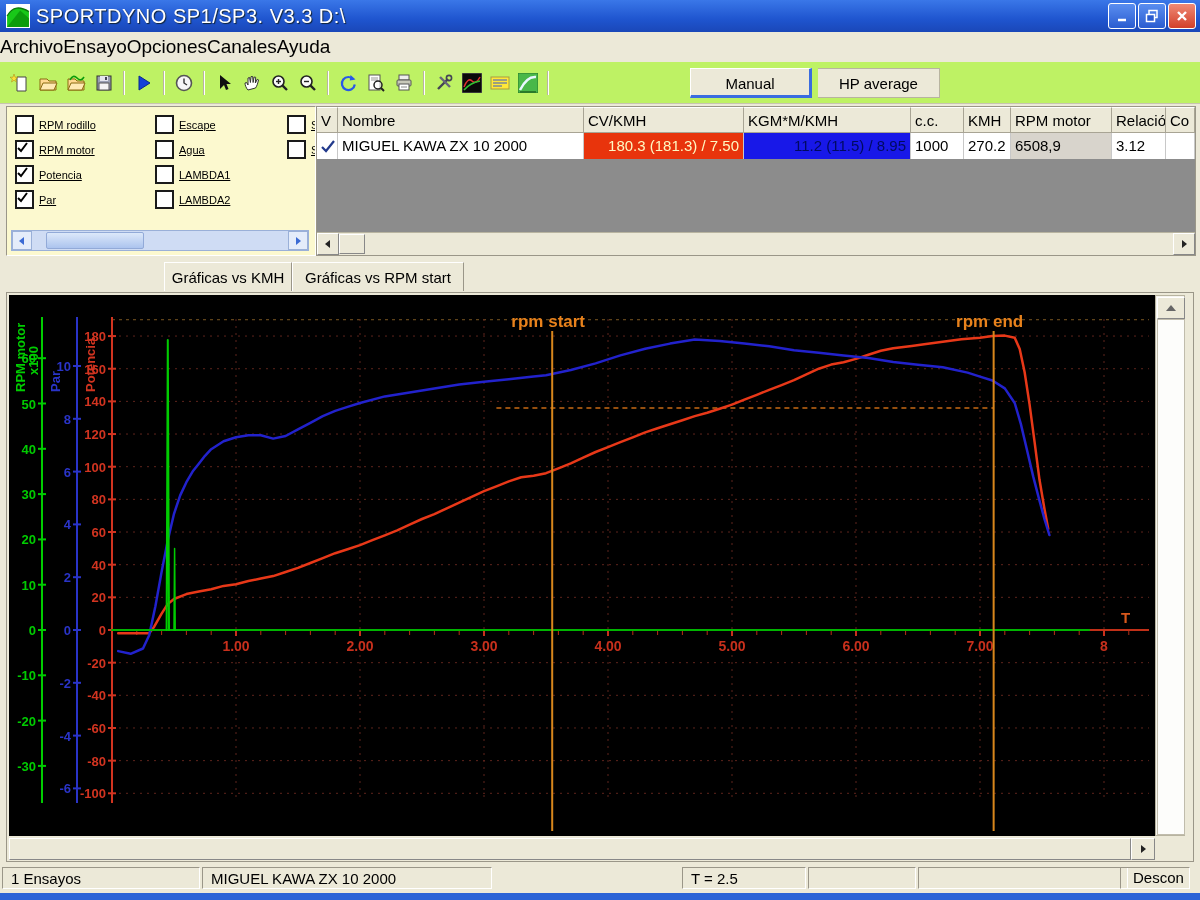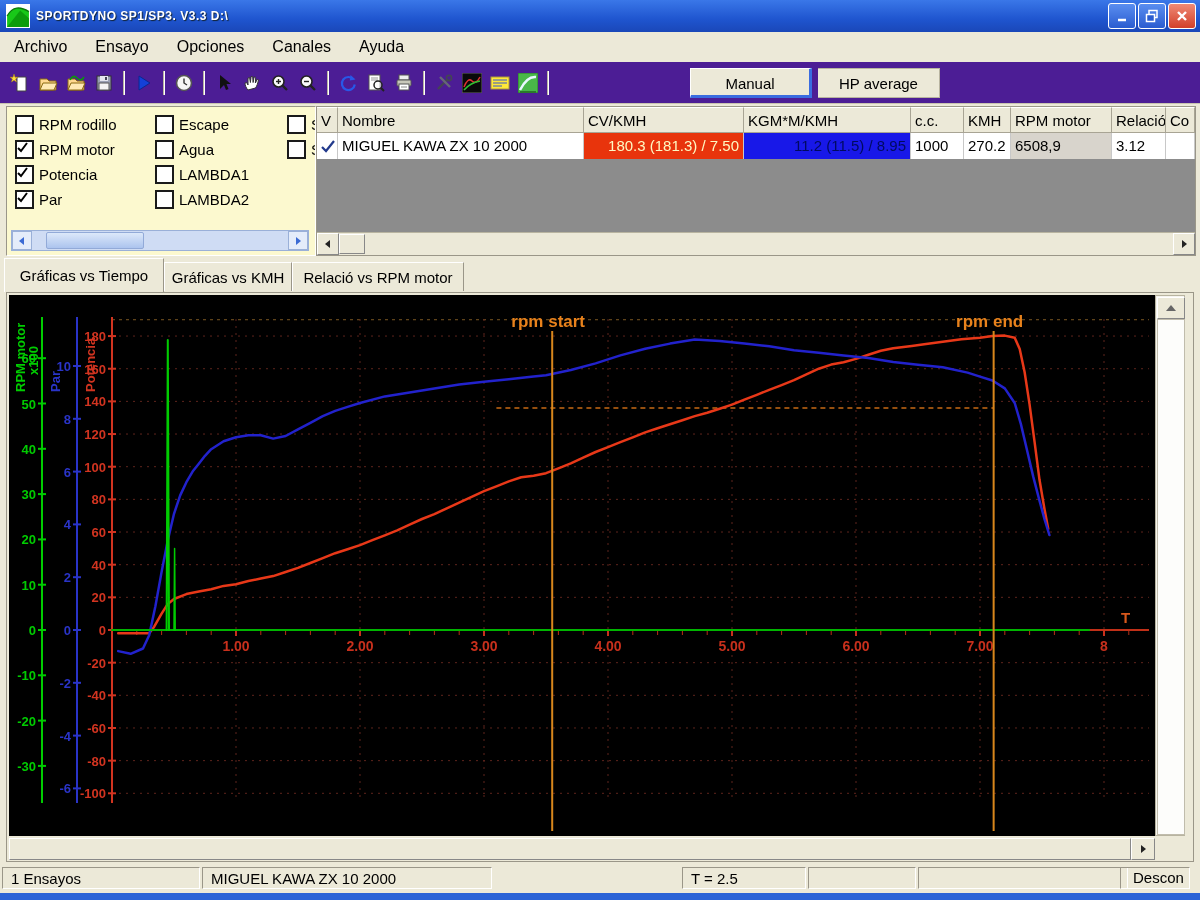--- a/index.html
+++ b/index.html
@@ -3,47 +3,47 @@
 <meta charset="utf-8">
 <style>
   html,body{margin:0;padding:0;background:#555;}
   #window{position:relative;width:1200px;height:900px;background:#ece9d8;overflow:hidden;
           font-family:"Liberation Sans",sans-serif;font-size:14px;color:#000;}
   
   .titlebar{position:absolute;left:0;top:0;width:1200px;height:32px;
             background:linear-gradient(180deg,#3a77e8 0%,#1f55cf 60%,#1a47b8 100%);
             display:flex;align-items:center;padding:0 4px;box-sizing:border-box;}
   .logo{width:24px;height:24px;margin:0 6px 0 2px;display:inline-flex;}
-  .title{color:#fff;font-weight:bold;font-size:12px;letter-spacing:.5px;text-shadow:1px 1px 1px #123;}
+  .title{color:#fff;font-weight:normal;font-size:20px;letter-spacing:.5px;text-shadow:1px 1px 1px #123;}
   .winbtns{margin-left:auto;display:flex;gap:2px;}
   .wbtn{width:26px;height:24px;border:1px solid #fff;border-radius:3px;display:inline-flex;
         align-items:center;justify-content:center;
         background:linear-gradient(180deg,#5a8ef0,#2a5cd0);}
   .wbtn.close{background:linear-gradient(180deg,#ef8a75,#d2402a);}
   
   .menubar{position:absolute;left:0;top:32px;width:1200px;height:30px;background:#ece9d8;
            display:flex;align-items:center;border-bottom:1px solid #d8d4c0;}
-  .menuitem{padding:4px 14px;font-size:16px;cursor:default;}
-  .toolbar{position:absolute;left:0;top:62px;width:1200px;height:42px;background:#4c1d95;
+  .menuitem{padding:4px 0;font-size:19px;cursor:default;}
+  .toolbar{position:absolute;left:0;top:62px;width:1200px;height:42px;background:#bef264;
            border-bottom:1px solid #c8c4b0;display:flex;align-items:center;padding-left:6px;box-sizing:border-box;}
   .tbtn{width:26px;height:26px;display:inline-flex;align-items:center;justify-content:center;margin:0 1px;}
   .tsep{width:1px;height:24px;background:#b8b4a0;border-right:1px solid #fff;margin:0 5px;}
   .viewbtn{position:absolute;top:6px;height:30px;line-height:30px;text-align:center;
            background:#ece9d8;font-size:15px;border:1px solid #b8b4a0;box-sizing:border-box;}
   .viewbtn.active{border-right:3px solid #3a6ce0;border-bottom:3px solid #3a6ce0;border-top:1px solid #fff;border-left:1px solid #fff;}
   #btn-manual{left:690px;width:122px;}
   #btn-hpavg{left:818px;width:122px;border-left:none;}
   
   .channels{position:absolute;left:6px;top:106px;width:308px;height:148px;background:#fcf9cf;
             border:1px solid #9a9688;border-right-color:#fff;border-bottom-color:#fff;overflow:hidden;}
   .chk{position:absolute;display:flex;align-items:center;gap:5px;white-space:nowrap;}
   .box{width:15px;height:15px;background:#fff;border:2px solid #1a1a1a;display:inline-flex;}
   .box svg{visibility:hidden;}
   .box.checked svg{visibility:visible;}
-  .chk .lbl{font-size:15px;}
+  .chk .lbl{font-size:11px;text-decoration:underline;}
   .chscroll{position:absolute;left:4px;bottom:4px;width:296px;height:19px;background:#cfdcf4;
             border:1px solid #9ab0d8;display:flex;align-items:center;}
   .charrow{width:18px;height:17px;background:#e4ecfa;border:1px solid #9ab0d8;display:inline-flex;
            align-items:center;justify-content:center;}
   .chthumb{width:96px;height:15px;margin-left:14px;background:linear-gradient(180deg,#dce8fa,#acc4ee);
            border:1px solid #92aad8;border-radius:2px;}
   
   .runs{position:absolute;left:316px;top:106px;width:878px;height:148px;background:#8c8c8c;overflow:hidden;
         border:1px solid #9a9688;}
   .trow{position:absolute;left:0;width:878px;height:26px;display:flex;}
@@ -397,23 +397,22 @@
       <span class="tsspacer"></span>
       <span class="tsarrow">
           <svg width="8" height="8">
             <polygon points="2,0 2,8 7,4" fill="#222"></polygon>
           </svg>
         </span>
     </div>
   </div>
 
   <div class="tabbar">
-    <div class="tab active" id="tab0">Gráficas vs Tiempo</div>
     <div class="tab" id="tab1">Gráficas vs KMH</div>
-    <div class="tab" id="tab2">Relació vs RPM motor</div>
+    <div class="tab" id="tab2">Gráficas vs RPM start</div>
   </div>
 
   <div class="chartpanel">
     <div class="plot">
       <svg id="chart-svg" width="1146" height="541" style="font-family:&quot;Liberation Sans&quot;,sans-serif">
           <line x1="103" y1="24.730000000000018" x2="1140" y2="24.730000000000018" stroke="#7a5622" stroke-dasharray="3 4"></line>
           <line x1="103" y1="41.06" x2="1140" y2="41.06" stroke="#5e241c" stroke-dasharray="2 5"></line>
           <line x1="103" y1="73.72000000000003" x2="1140" y2="73.72000000000003" stroke="#5e241c" stroke-dasharray="2 5"></line>
           <line x1="103" y1="106.38" x2="1140" y2="106.38" stroke="#5e241c" stroke-dasharray="2 5"></line>
           <line x1="103" y1="139.04" x2="1140" y2="139.04" stroke="#5e241c" stroke-dasharray="2 5"></line>

